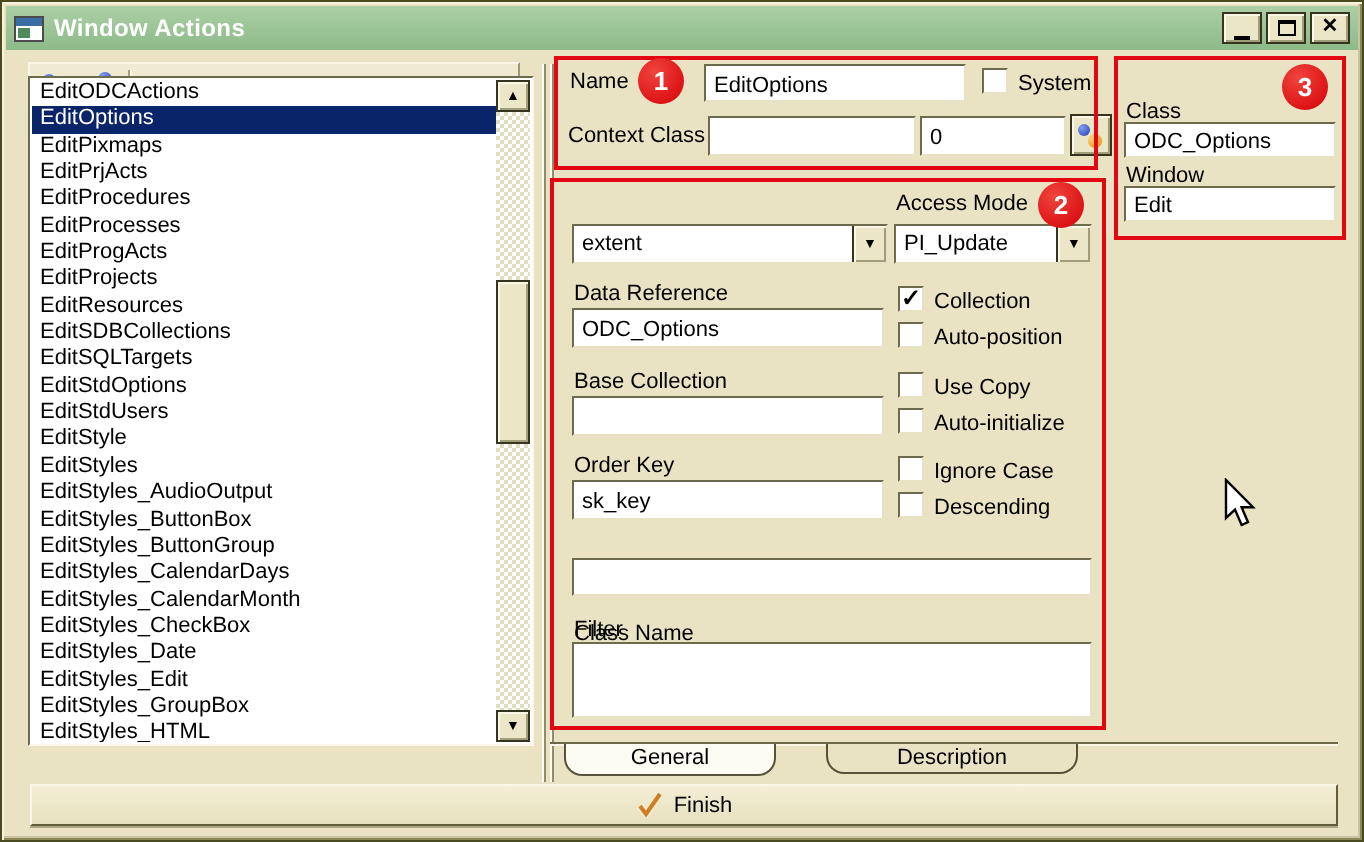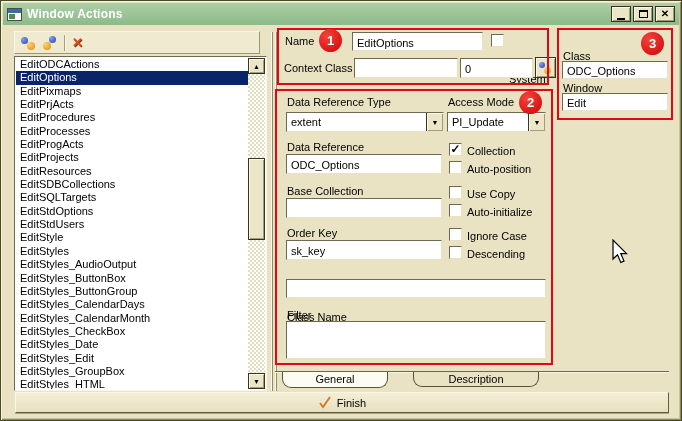--- a/index.html
+++ b/index.html
@@ -44,21 +44,21 @@
   .ball { position:absolute; border-radius:50%; }
   .ball.blue   { width:7px; height:7px; background:radial-gradient(circle at 30% 30%, #7f9ff0, #2a3fb0); left:1px; top:2px; }
   .ball.orange { width:8px; height:8px; background:radial-gradient(circle at 30% 30%, #ffd27a, #e08a00); left:7px; top:7px; }
   .tool-icon.alt .ball.blue { left:7px; top:1px; }
   .tool-icon.alt .ball.orange { left:1px; top:7px; }
   .tool-sep { width:2px; height:16px; border-left:1px solid #a5a07c; border-right:1px solid #fbf7e6; }
   .tool-x { font-size:13px; font-weight:bold; color:#d9531e; text-shadow:1px 1px 0 #8a2f08; cursor:pointer; line-height:1; }
 
   
   .listbox {
-    position:absolute; left:13px; top:55px; width:253px; height:335px;
+    position:absolute; left:13px; top:37px; width:253px; height:335px;
     background:#fff; border:1px solid; border-color:#6d6b4e #fbf8ea #fbf8ea #6d6b4e;
     overflow:hidden;
   }
   .list-inner { position:absolute; left:1px; top:1px; right:18px; bottom:1px; overflow:hidden; }
   .list-item { height:13.35px; line-height:13.35px; padding-left:4px; white-space:nowrap; cursor:default; }
   .list-item.selected { background:#0a246a; color:#fff; }
   .scrollbar { position:absolute; top:1px; right:1px; bottom:1px; width:17px;
     background-image:conic-gradient(#fff 25%, #e3ddbf 0 50%, #fff 0 75%, #e3ddbf 0);
     background-size:4px 4px; }
   .sb-btn {
@@ -209,34 +209,33 @@
   </div>
 
   <div class="splitter"></div>
 
   <div class="redbox" style="left:276px; top:27px; width:272px; height:57px;"></div>
   <div class="badge" style="left:318px; top:28px;">1</div>
 
   <span class="lbl" style="left:284px; top:34px;">Name</span>
   <input class="field" style="left: 351px; top: 31px; width: 131px; height: 19px;" value="EditOptions">
   <span class="checkbox" style="left:490px; top:33px;" data-checked="false"></span>
-  <span class="lbl" style="left:508px; top:35px;margin-top:37px;">System</span>
+  <span class="lbl" style="left:508px; top:35px;">System</span>
 
   <span class="lbl" style="left:283px; top:61px;">Context Class</span>
   <input class="field" style="left: 353px; top: 57px; width: 104px; height: 20px;" value="">
   <input class="field" style="left: 459px; top: 57px; width: 73px; height: 20px;" value="0">
   <button class="balls-btn" style="left:534px; top:56px;">
     <span class="ball blue"></span>
     <span class="ball orange"></span>
   </button>
 
   <div class="redbox" style="left:274px; top:88px; width:278px; height:276px;"></div>
   <div class="badge" style="left:518px; top:90px;">2</div>
 
-  <span class="lbl" style="left:286px; top:95px;">Data Reference Type</span>
   <div class="combo" style="left:285px; top:111px; width:158px; height:20px;">
     <span class="combo-text">extent</span>
     <span class="combo-btn">▼</span>
   </div>
 
   <span class="lbl" style="left:447px; top:95px;">Access Mode</span>
   <div class="combo" style="left:446px; top:111px; width:99px; height:20px;">
     <span class="combo-text">PI_Update</span>
     <span class="combo-btn">▼</span>
   </div>

